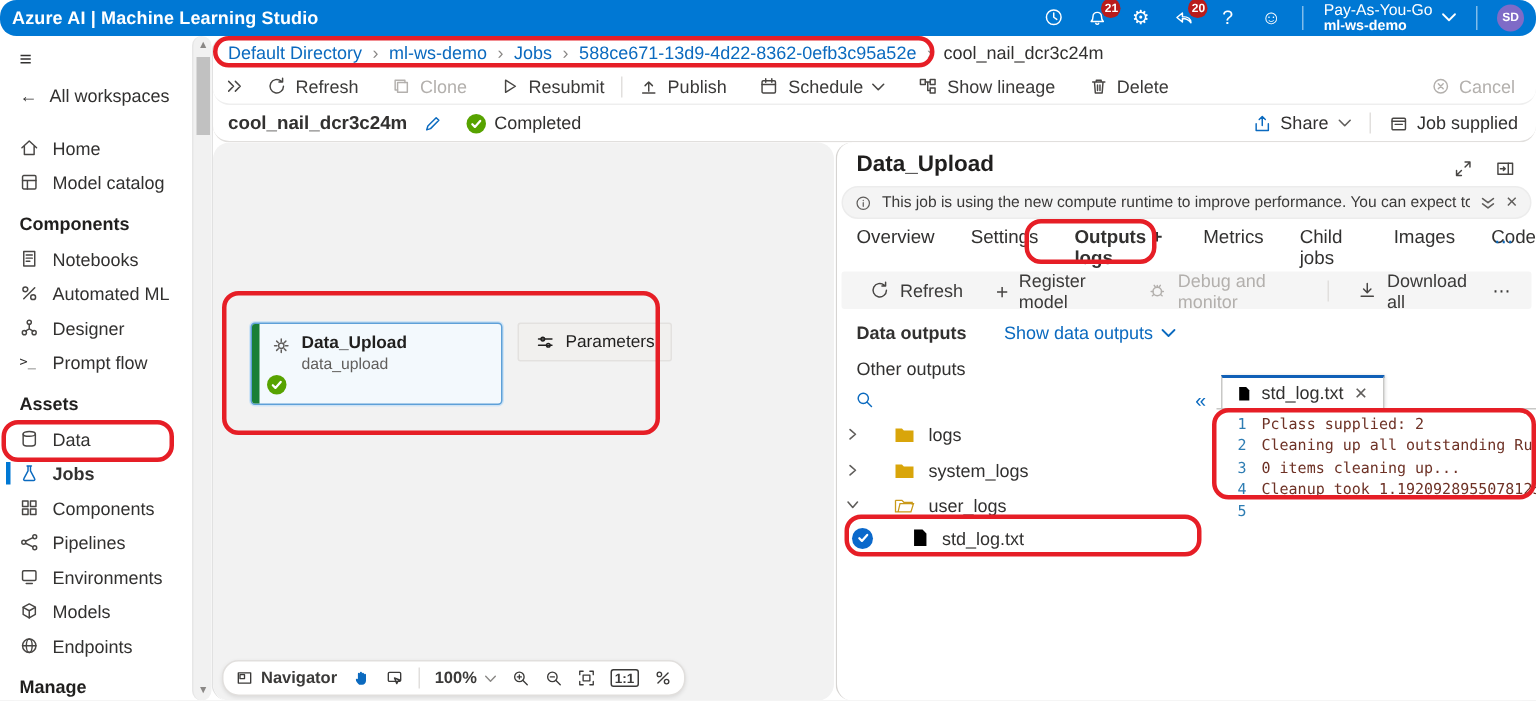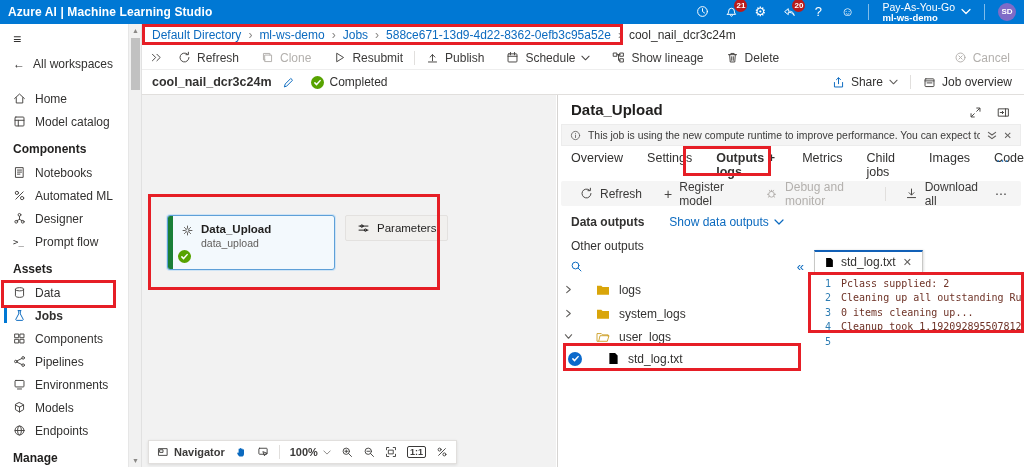--- a/index.html
+++ b/index.html
@@ -1,18 +1,18 @@
 <!DOCTYPE html>
 <html><head>
 <meta charset="utf-8">
 <style>
   * { margin:0; padding:0; box-sizing:border-box; }
   body { font-family:"Liberation Sans", sans-serif; background:#fff; }
   #app { position:relative; width:1024px; height:467px; overflow:hidden; background:#fff; font-size:12px; color:#323130; }
-  .abs { position:absolute; }
+  .abs { position:absolute;border-radius:11px; }
   svg { display:block; }
   .ic { width:13px; height:13px; flex:none; }
   .ic path, .ic circle, .ic rect, .ic ellipse, .ic line, .ic polyline { fill:none; stroke:currentColor; stroke-width:1.2; stroke-linecap:round; stroke-linejoin:round; }
   .fillic path, .fillic circle { stroke:none; fill:currentColor; }
 
   
   #topbar { left:0; top:0; width:1024px; height:24px; background:#0078d4; color:#fff; display:flex; align-items:center; padding:0 8px; }
   #topbar .title { font-weight:700; font-size:12px; letter-spacing:.1px; }
   #topbar .right { margin-left:auto; display:flex; align-items:center; gap:13px; }
   .tb-ic { position:relative; color:#fff; display:flex; align-items:center; justify-content:center; width:16px; height:16px; font-size:13px; cursor:pointer; }
@@ -381,21 +381,21 @@
           <svg class="ic" style="width:9px;height:6px;color:#605e5c" viewBox="0 0 10 6">
               <path d="M1 1l4 4 4-4"></path>
             </svg>
         </span>
         <span class="v-div"></span>
         <span class="share-btn">
           <svg class="ic" style="color:#484644" viewBox="0 0 16 16">
               <rect x="2.5" y="3.5" width="11" height="9.5" rx="1"></rect>
               <path d="M2.5 6h11M5 8.5h6"></path>
             </svg>
-          <span style="color:#323130">Job overview</span>
+          <span style="color:#323130">Job supplied</span>
         </span>
       </span>
     </div>
 
     <div id="canvas" class="abs">
       <div id="node" class="abs">
         <div class="stripe"></div>
         <div class="nbody">
           <svg class="ic" style="color:#605e5c;margin-top:1px" viewBox="0 0 16 16">
               <circle cx="8" cy="8" r="2.2"></circle>

